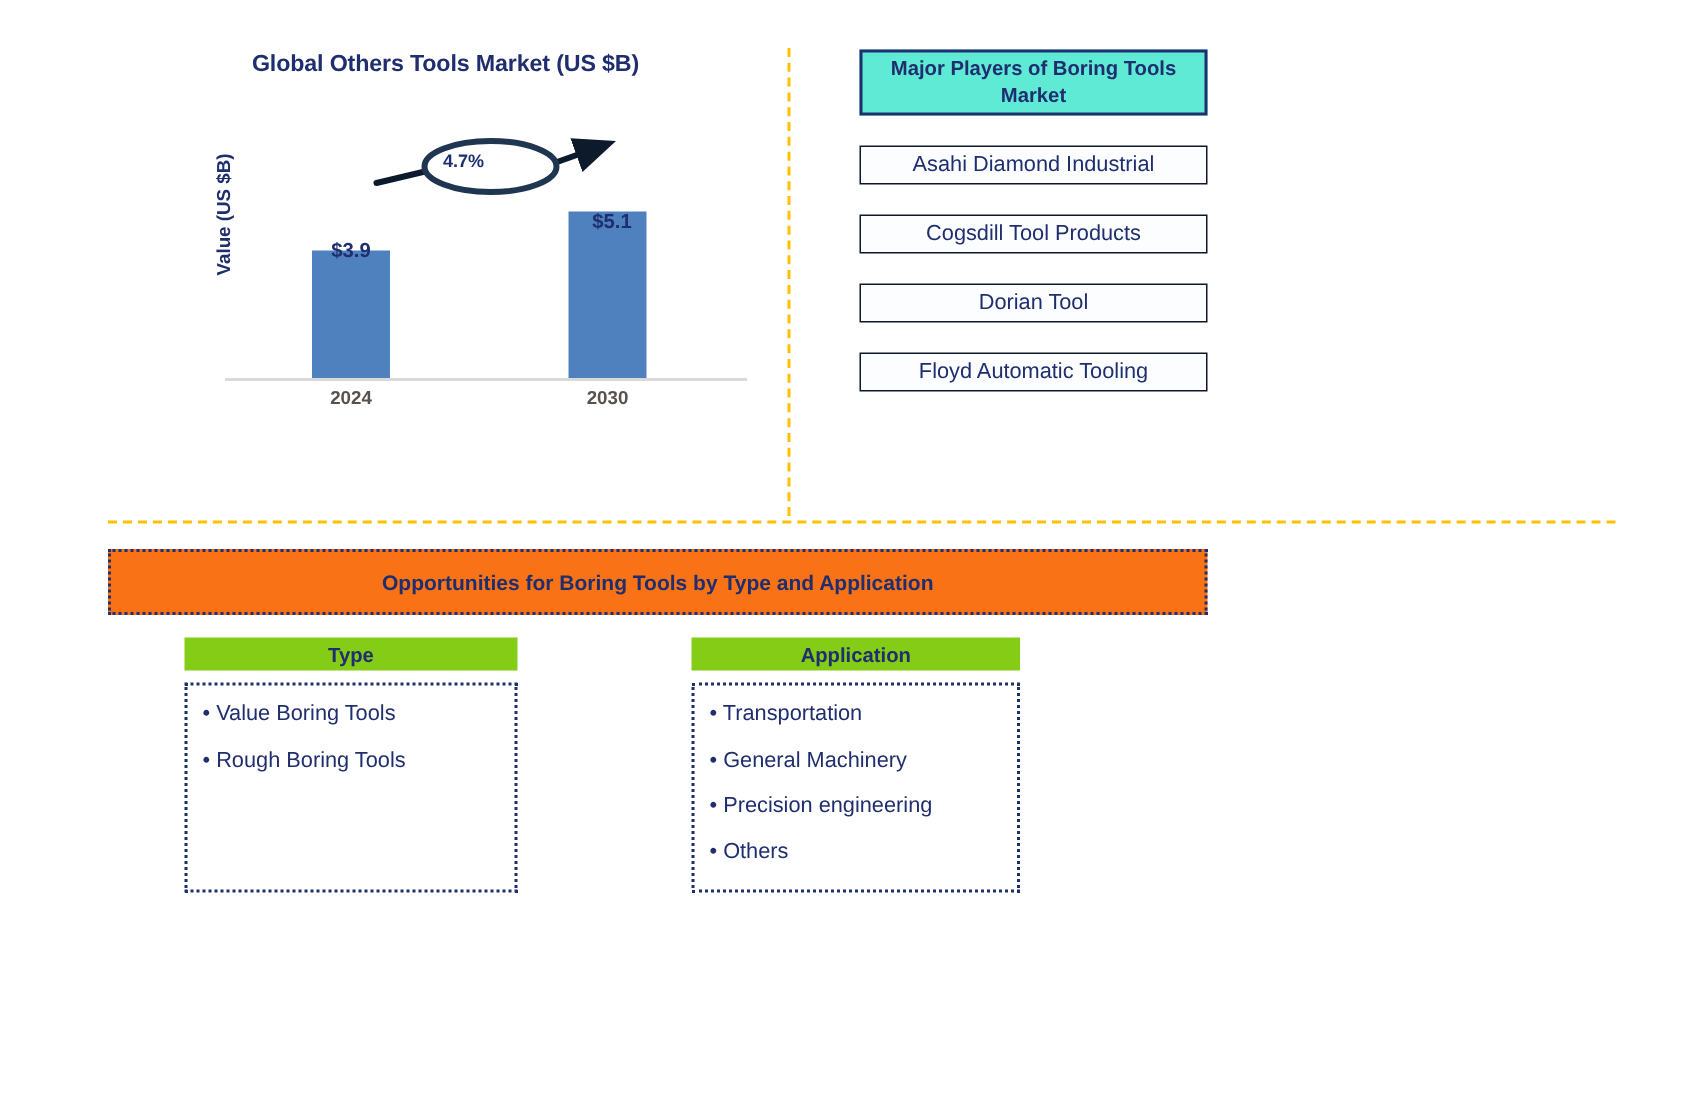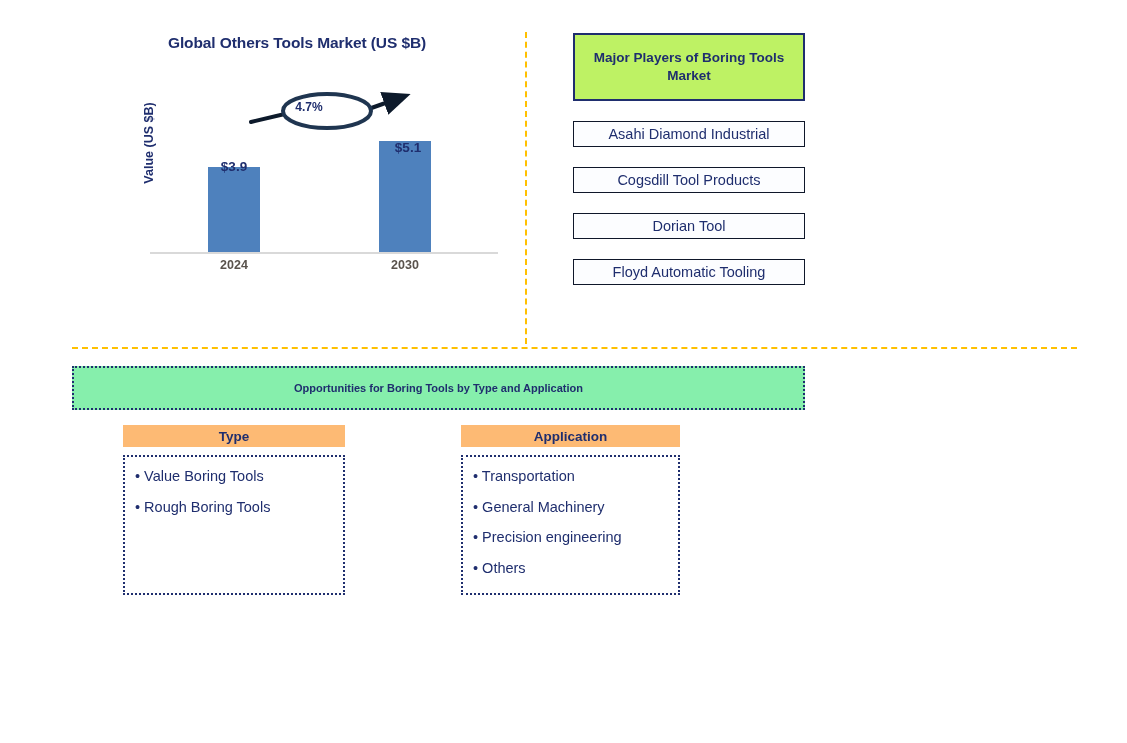--- a/index.html
+++ b/index.html
@@ -144,23 +144,23 @@
 
   
   #players-panel {
     left: 573px;
     top: 33px;
     width: 232px;
   }
   #players-header {
     box-sizing: border-box;
     width: 232px;
-    height: 68px;
+    height: 44px;
     border: 2px solid #1F2E6E;
-    background: #bef264;
+    background: #5eead4;
     display: flex;
     align-items: center;
     justify-content: center;
     text-align: center;
     font-size: 13.5px;
     font-weight: bold;
     line-height: 1.35;
     color: #1F2E6E;
     padding: 0 10px;
   }
@@ -180,34 +180,34 @@
   }
 
   
   #opportunities-banner {
     box-sizing: border-box;
     left: 72px;
     top: 366px;
     width: 733px;
     height: 44px;
     border: 2px dotted #1F2E6E;
-    background: #86efac;
-    display: flex;
-    align-items: center;
-    justify-content: center;
-    font-size: 11px;
+    background: #f97316;
+    display: flex;
+    align-items: center;
+    justify-content: center;
+    font-size: 14px;
     font-weight: bold;
     color: #1F2E6E;
   }
 
   .cat-header {
     box-sizing: border-box;
     position: absolute;
     height: 22px;
-    background: #fdba74;
+    background: #84cc16;
     display: flex;
     align-items: center;
     justify-content: center;
     font-size: 13.5px;
     font-weight: bold;
     color: #1F2E6E;
   }
   .cat-body {
     box-sizing: border-box;
     position: absolute;

